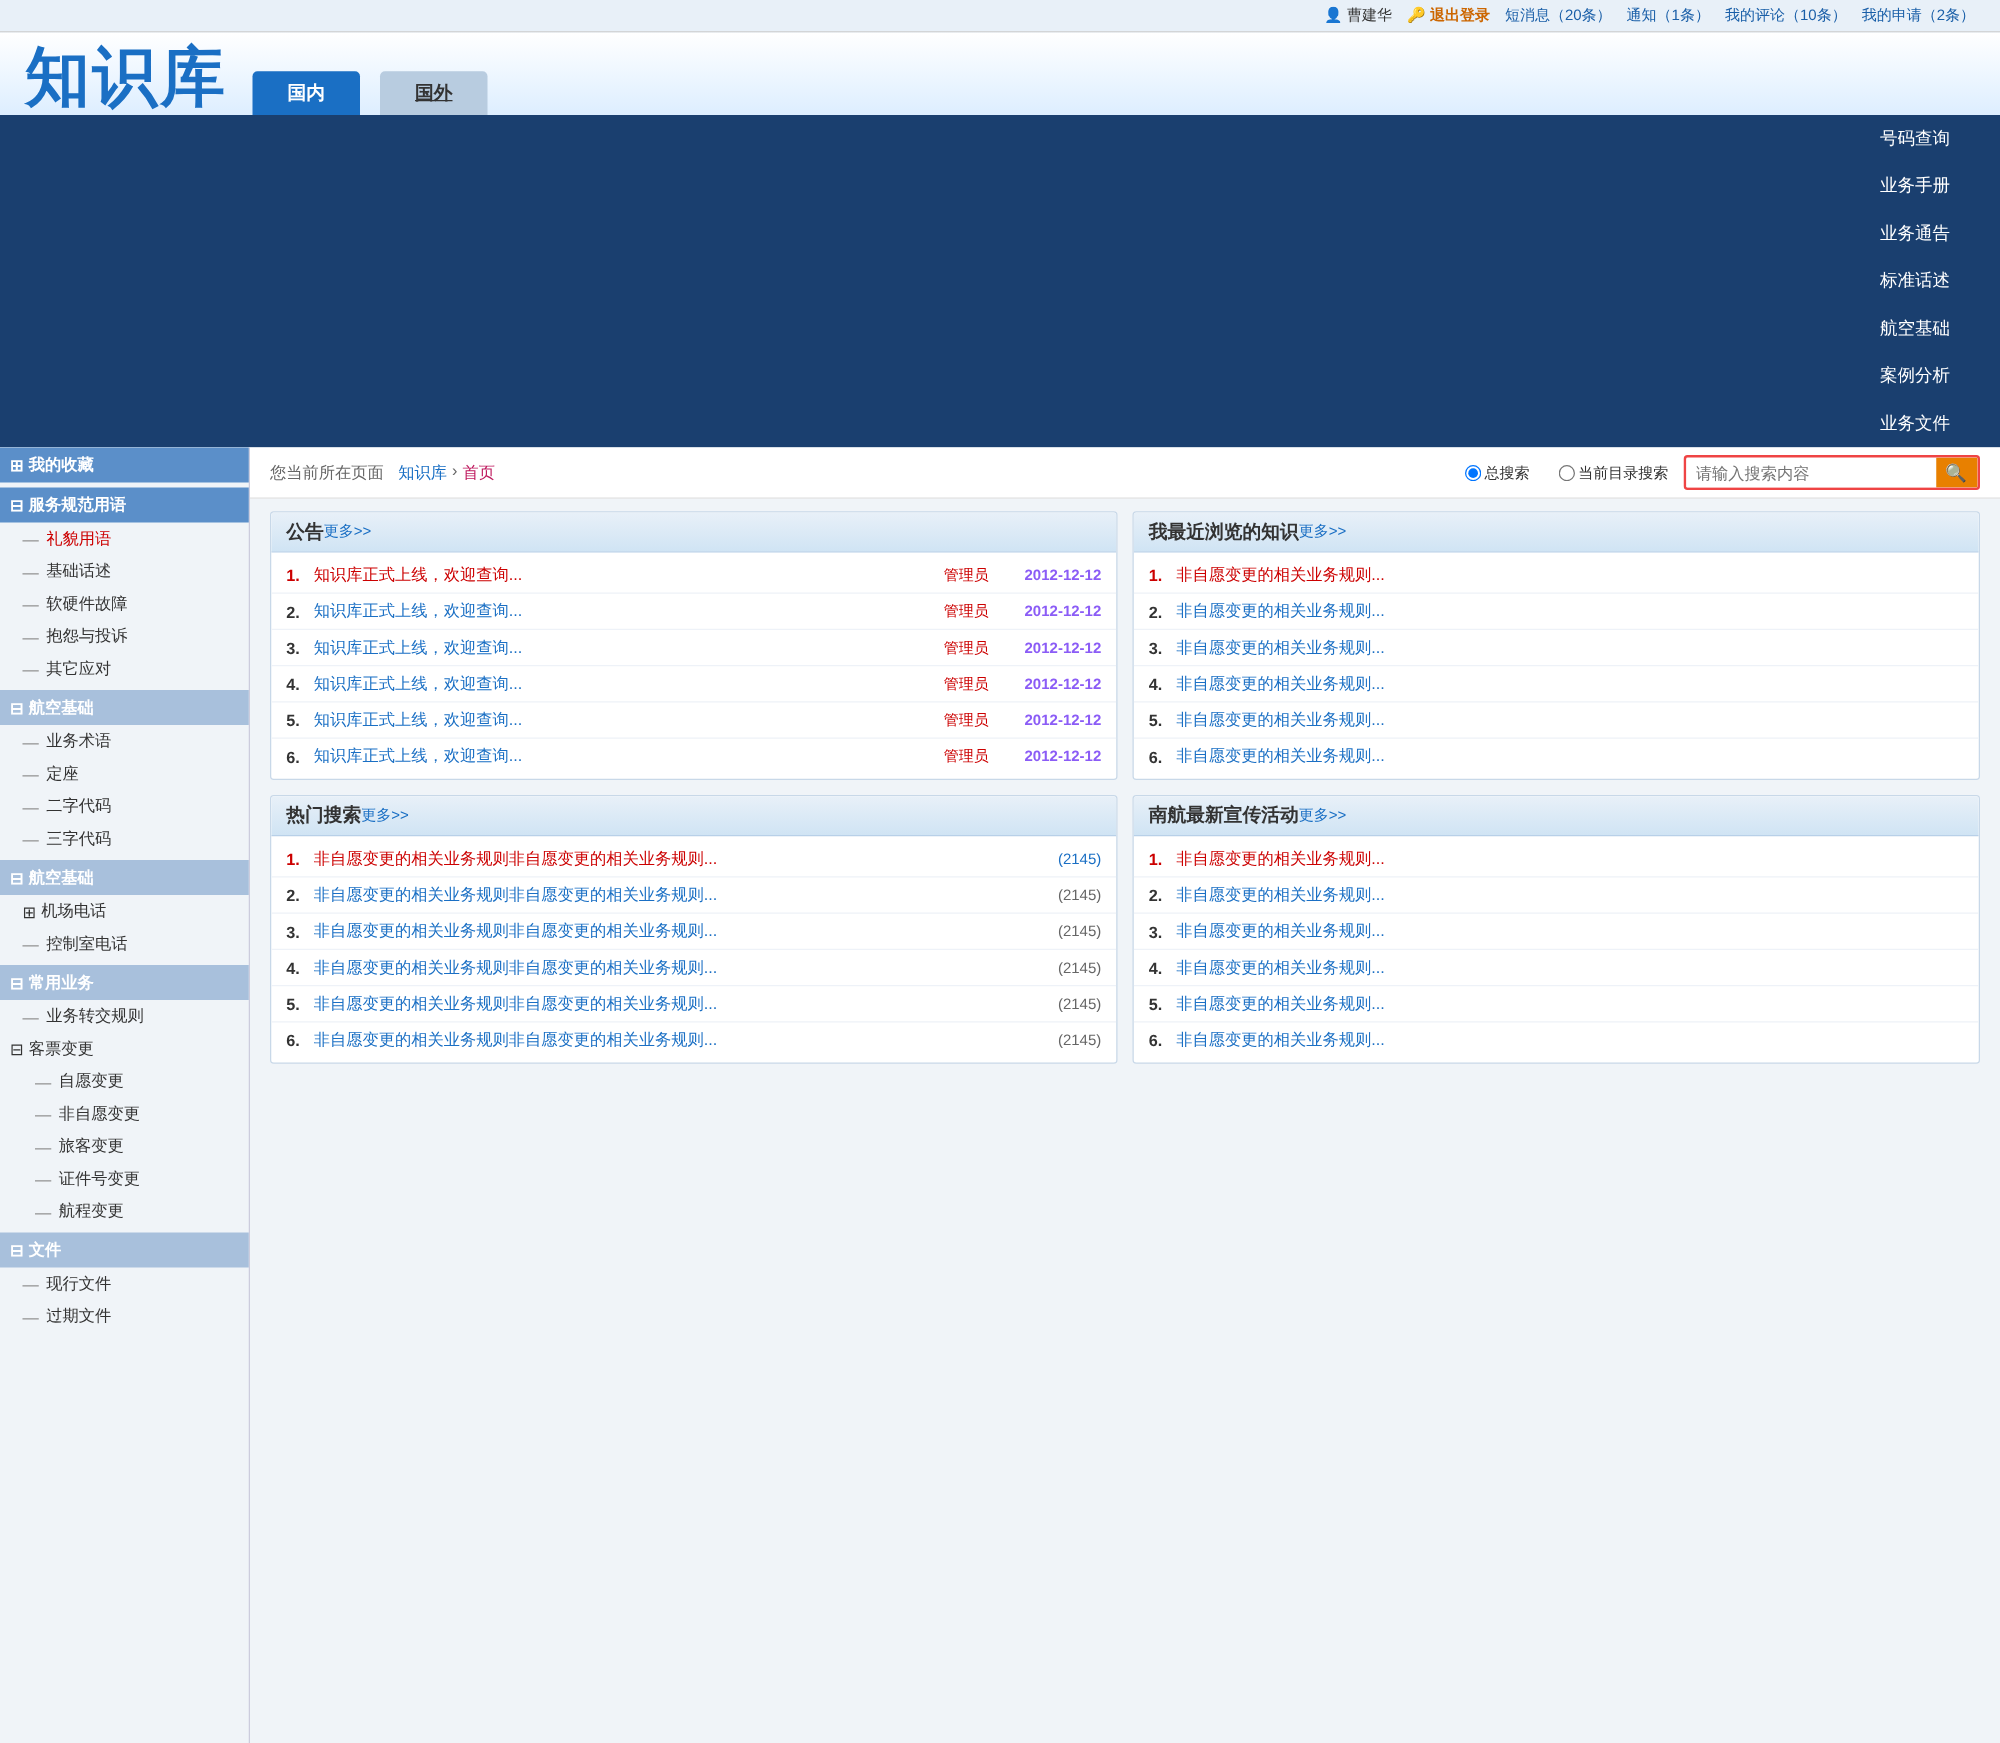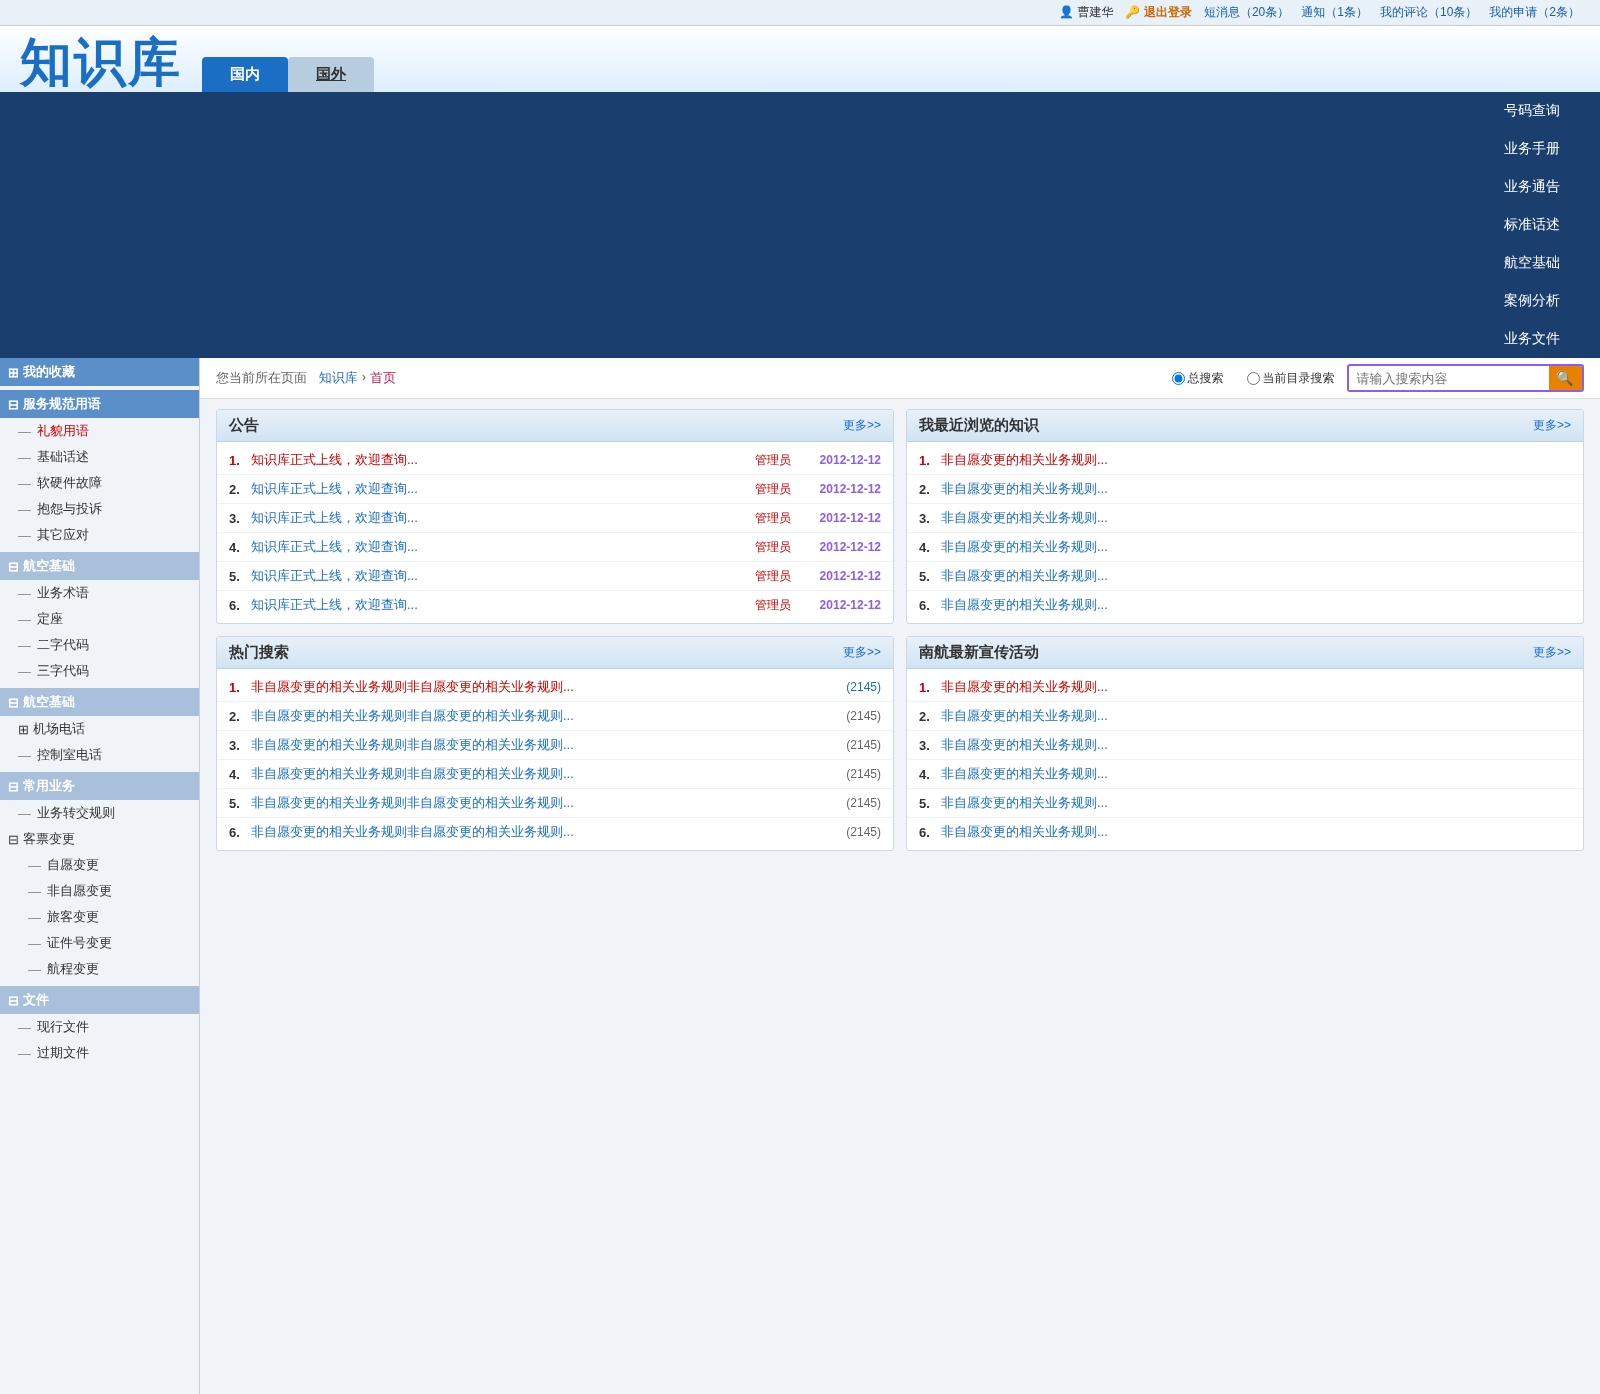--- a/index.html
+++ b/index.html
@@ -32,21 +32,21 @@
     .logo-text {
       font-size: 52px;
       font-weight: bold;
       color: #1a6fc4;
       letter-spacing: 2px;
       line-height: 1;
       padding-bottom: 4px;
     }
     .tab-area {
       display: flex;
-      gap: 0;
+      gap: 16px;
     }
     .tab-btn {
       padding: 8px 28px;
       font-size: 15px;
       font-weight: bold;
       cursor: pointer;
       border-radius: 4px 4px 0 0;
       border: none;
       outline: none;
     }
@@ -153,21 +153,21 @@
       display: flex;
       align-items: center;
       gap: 23px;
       font-size: 12px;
       color: #333;
     }
     .radio-group label { display: flex; align-items: center; gap: 3px; cursor: pointer; }
     .search-input-wrap {
       display: flex;
       align-items: center;
-      border: 2px solid #8b5cf6;
+      border: 2px solid #ef4444;
       border-radius: 3px;
       overflow: hidden;
     }
     .search-input {
       border: none;
       outline: none;
       padding: 4px 8px;
       font-size: 13px;
       width: 200px;
     }
@@ -199,25 +199,23 @@
       border-radius: 3px;
       flex: 1;
       overflow: hidden;
     }
     .panel-header {
       background: linear-gradient(180deg, #e8f0f8 0%, #d0e4f4 100%);
       border-bottom: 1px solid #b8d0e8;
       padding: 6px 12px;
       display: flex;
       align-items: center;
-      justify-content: space-between;
       font-size: 15px;
       font-weight: bold;
       color: #333;
-      gap: 32px;
     }
     .panel-header .more-link {
       font-size: 12px;
       color: #1a6fc4;
       font-weight: normal;
       text-decoration: none;
     }
     .panel-body {
       padding: 4px 0;
     }

